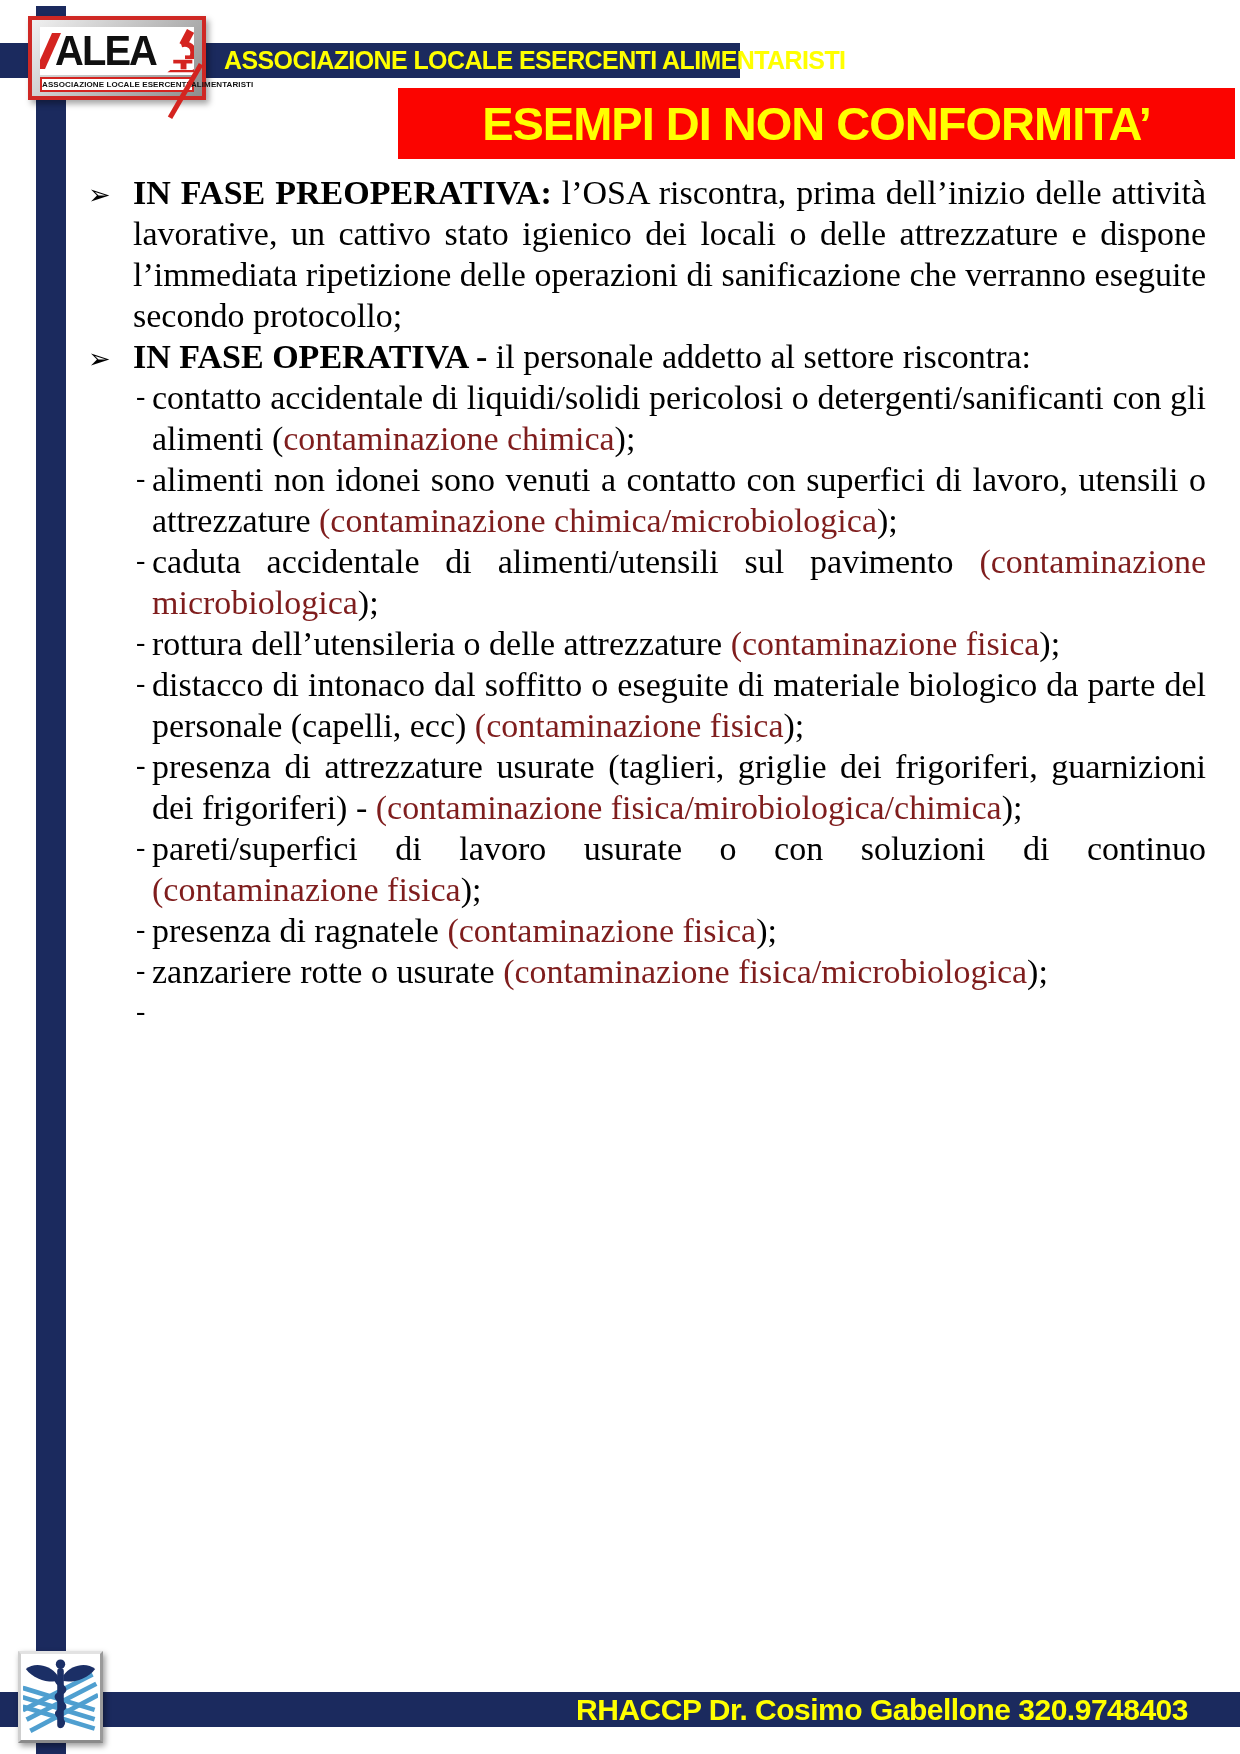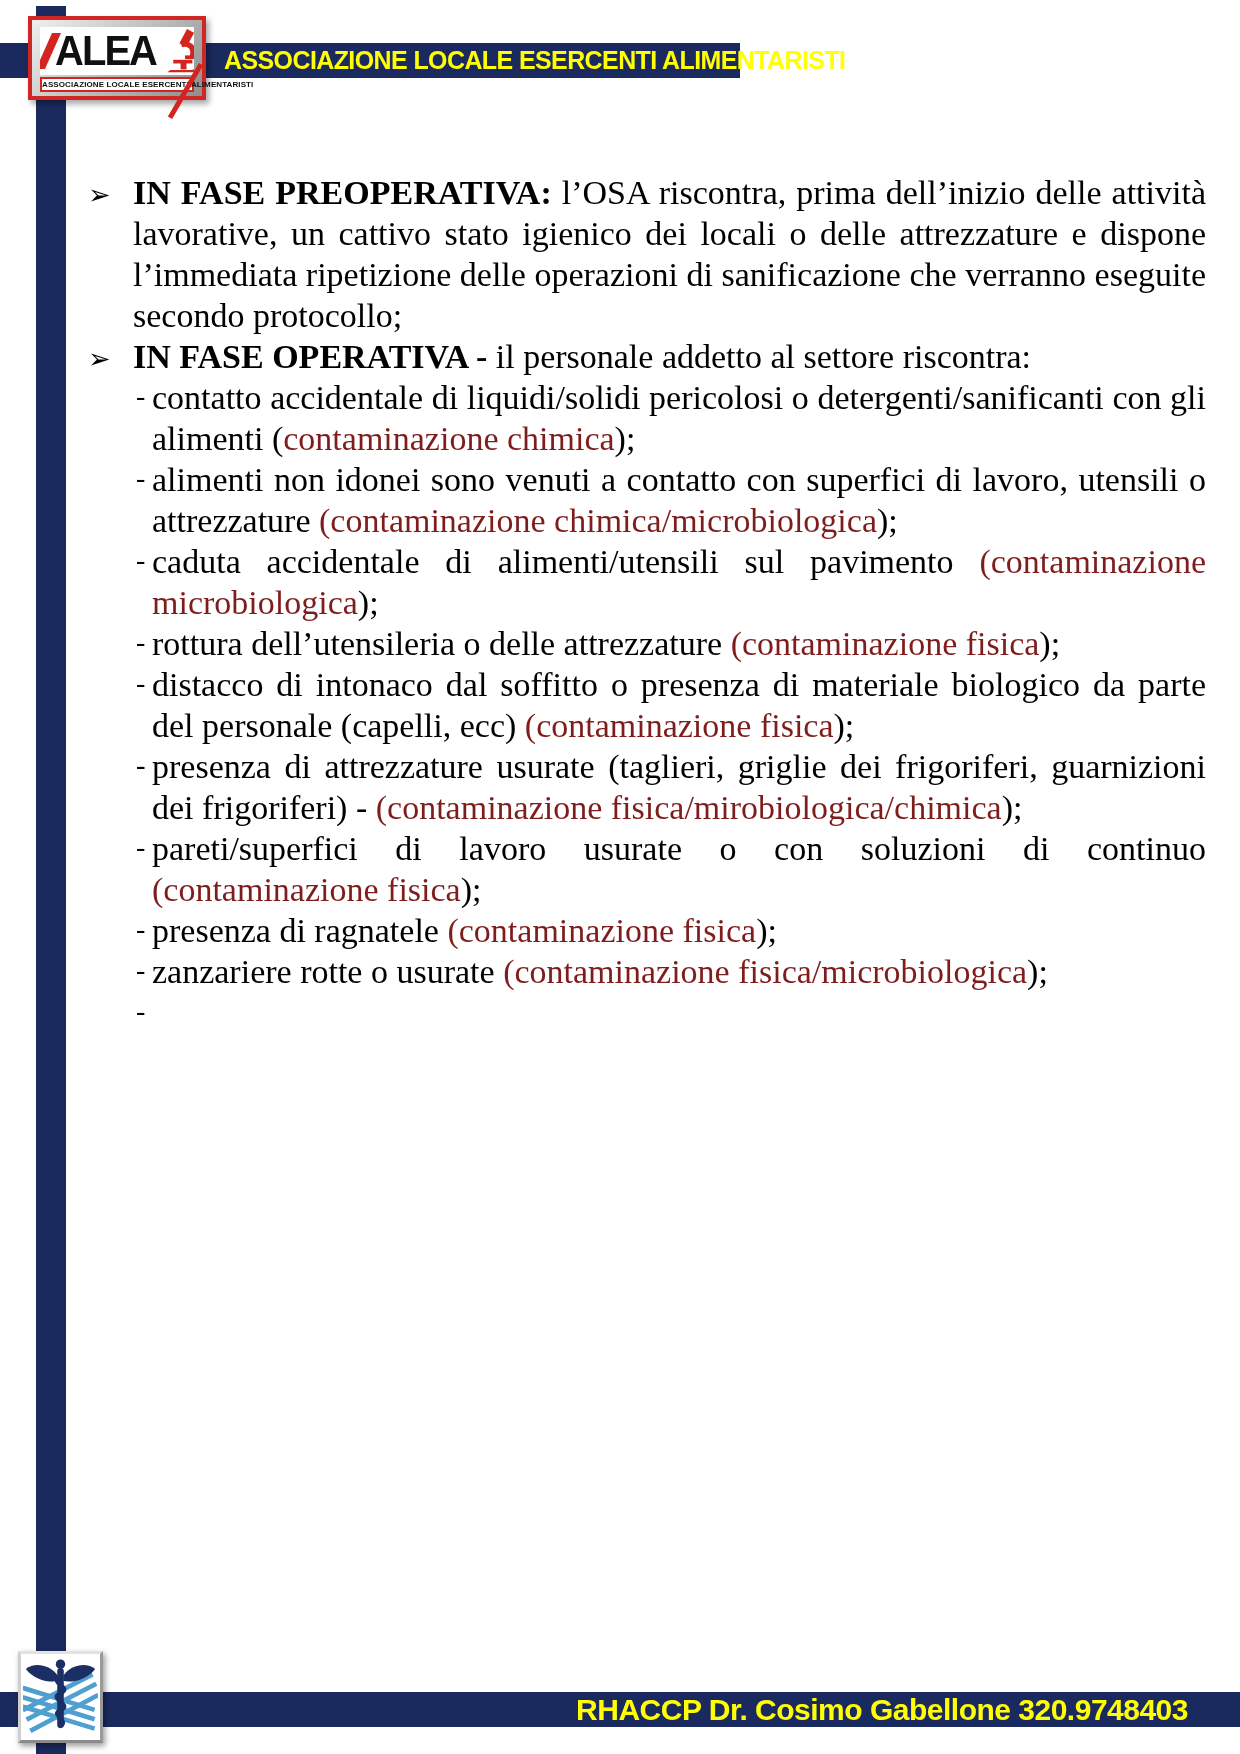--- a/index.html
+++ b/index.html
@@ -90,30 +90,33 @@
             <path d="M10 56 L40 56 L46 52 L50 56 L50 59 L6 59 Z"></path>
             <rect x="24" y="46" width="8" height="9"></rect>
           </g>
         </svg>
       </div>
       <div class="logo-strip">ASSOCIAZIONE LOCALE ESERCENTI ALIMENTARISTI</div>
     </div>
     <div class="logo-diag"></div>
   </div>
 
+  <div class="banner">
+    <span>ESEMPI DI NON CONFORMITA’</span>
+  </div>
 
   <div class="content">
     <ul id="bullet-list">
         <li class="main"><span class="marker">➢</span><span class="b">IN FASE PREOPERATIVA: </span><span>l’OSA riscontra, prima dell’inizio delle attività lavorative, un cattivo stato igienico dei locali o delle attrezzature e dispone l’immediata ripetizione delle operazioni di sanificazione che verranno eseguite secondo protocollo;</span></li>
         <li class="main"><span class="marker">➢</span><span class="b">IN FASE OPERATIVA - </span><span>il personale addetto al settore riscontra:</span></li>
         <li class="sub"><span class="marker">-</span><span>contatto accidentale di liquidi/solidi pericolosi o detergenti/sanificanti con gli alimenti (</span><span class="r">contaminazione chimica</span><span>);</span></li>
         <li class="sub"><span class="marker">-</span><span>alimenti non idonei sono venuti a contatto con superfici di lavoro, utensili o attrezzature </span><span class="r">(contaminazione chimica/microbiologica</span><span>);</span></li>
         <li class="sub"><span class="marker">-</span><span>caduta accidentale di alimenti/utensili sul pavimento </span><span class="r">(contaminazione microbiologica</span><span>);</span></li>
         <li class="sub"><span class="marker">-</span><span>rottura dell’utensileria o delle attrezzature </span><span class="r">(contaminazione fisica</span><span>);</span></li>
-        <li class="sub"><span class="marker">-</span><span>distacco di intonaco dal soffitto o presenza di materiale biologico da parte del personale (capelli, ecc) </span><span class="r">(contaminazione fisica</span><span>);</span></li>
+        <li class="sub"><span class="marker">-</span><span>distacco di intonaco dal soffitto o eseguite di materiale biologico da parte del personale (capelli, ecc) </span><span class="r">(contaminazione fisica</span><span>);</span></li>
         <li class="sub"><span class="marker">-</span></li>
         <li class="sub"><span class="marker">-</span><span>presenza di attrezzature usurate (taglieri, griglie dei frigoriferi, guarnizioni dei frigoriferi) - </span><span class="r">(contaminazione fisica/mirobiologica/chimica</span><span>);</span></li>
         <li class="sub"><span class="marker">-</span><span>pareti/superfici di lavoro usurate o con soluzioni di continuo </span><span class="r">(contaminazione fisica</span><span>);</span></li>
         <li class="sub"><span class="marker">-</span><span>presenza di ragnatele </span><span class="r">(contaminazione fisica</span><span>);</span></li>
         <li class="sub"><span class="marker">-</span><span>zanzariere rotte o usurate </span><span class="r">(contaminazione fisica/microbiologica</span><span>);</span></li>
         <li class="sub"><span class="marker">-</span></li>
       </ul>
   </div>
 
   <div class="footer-bar">

